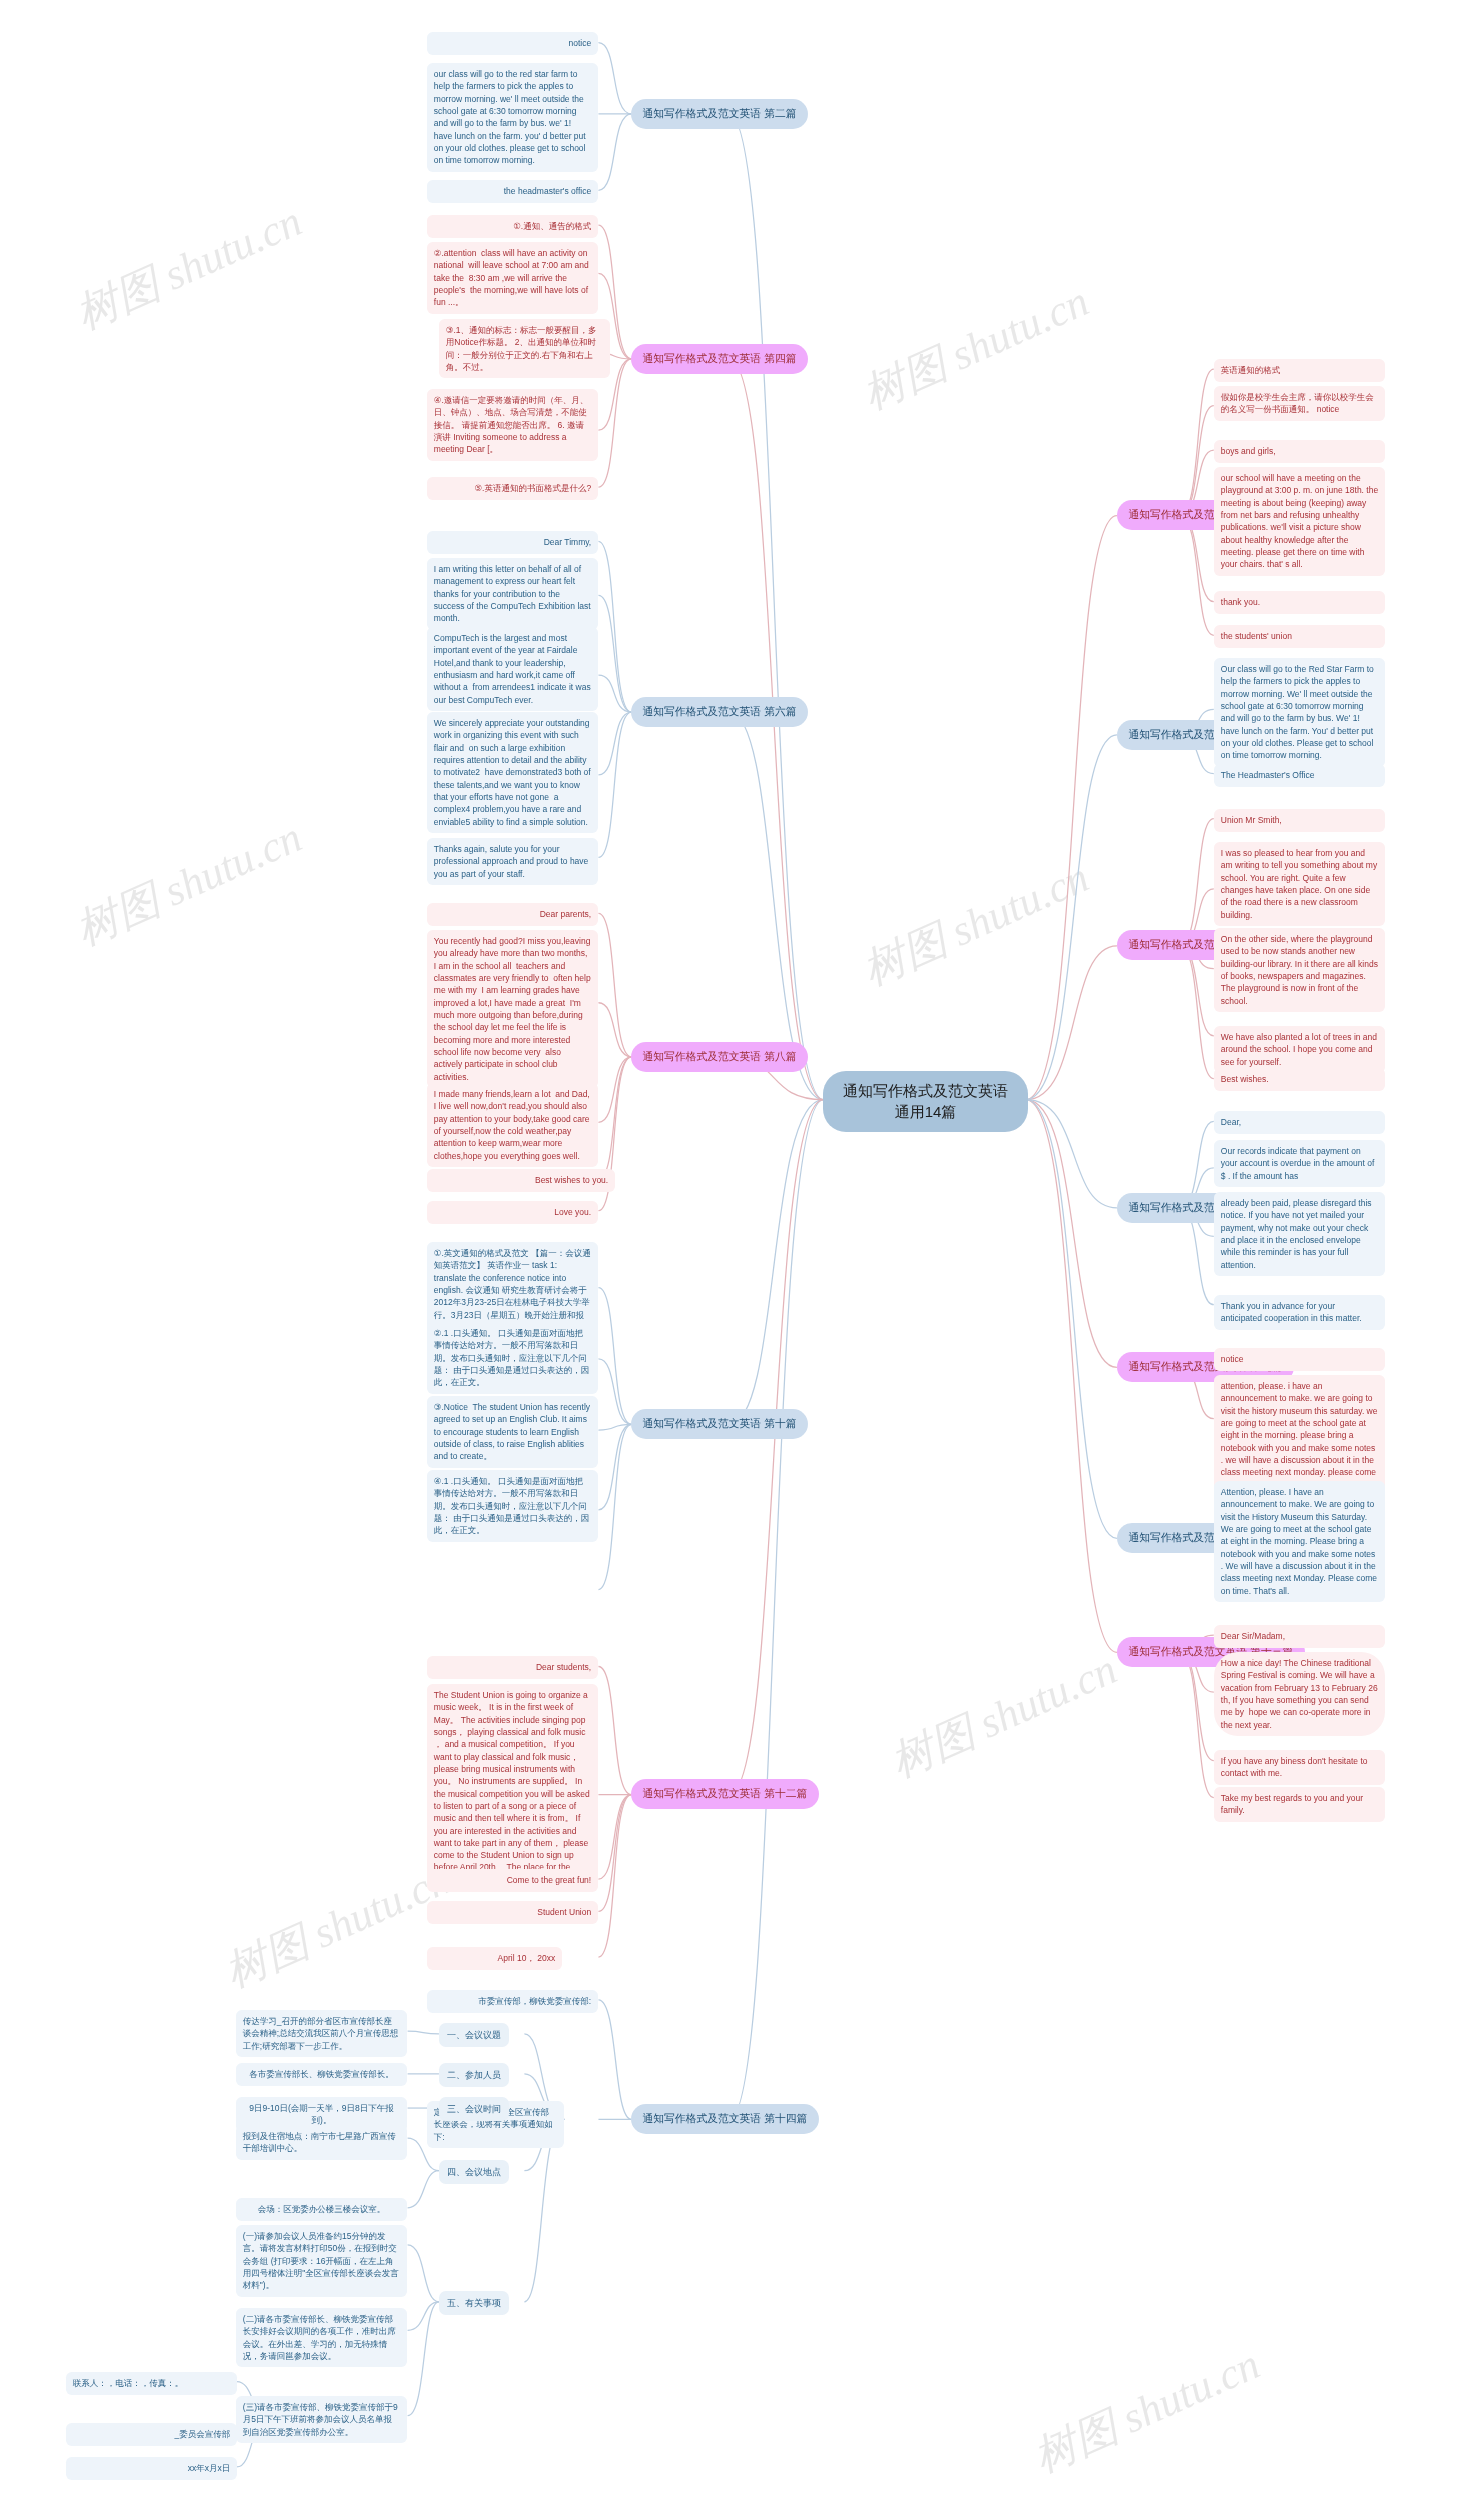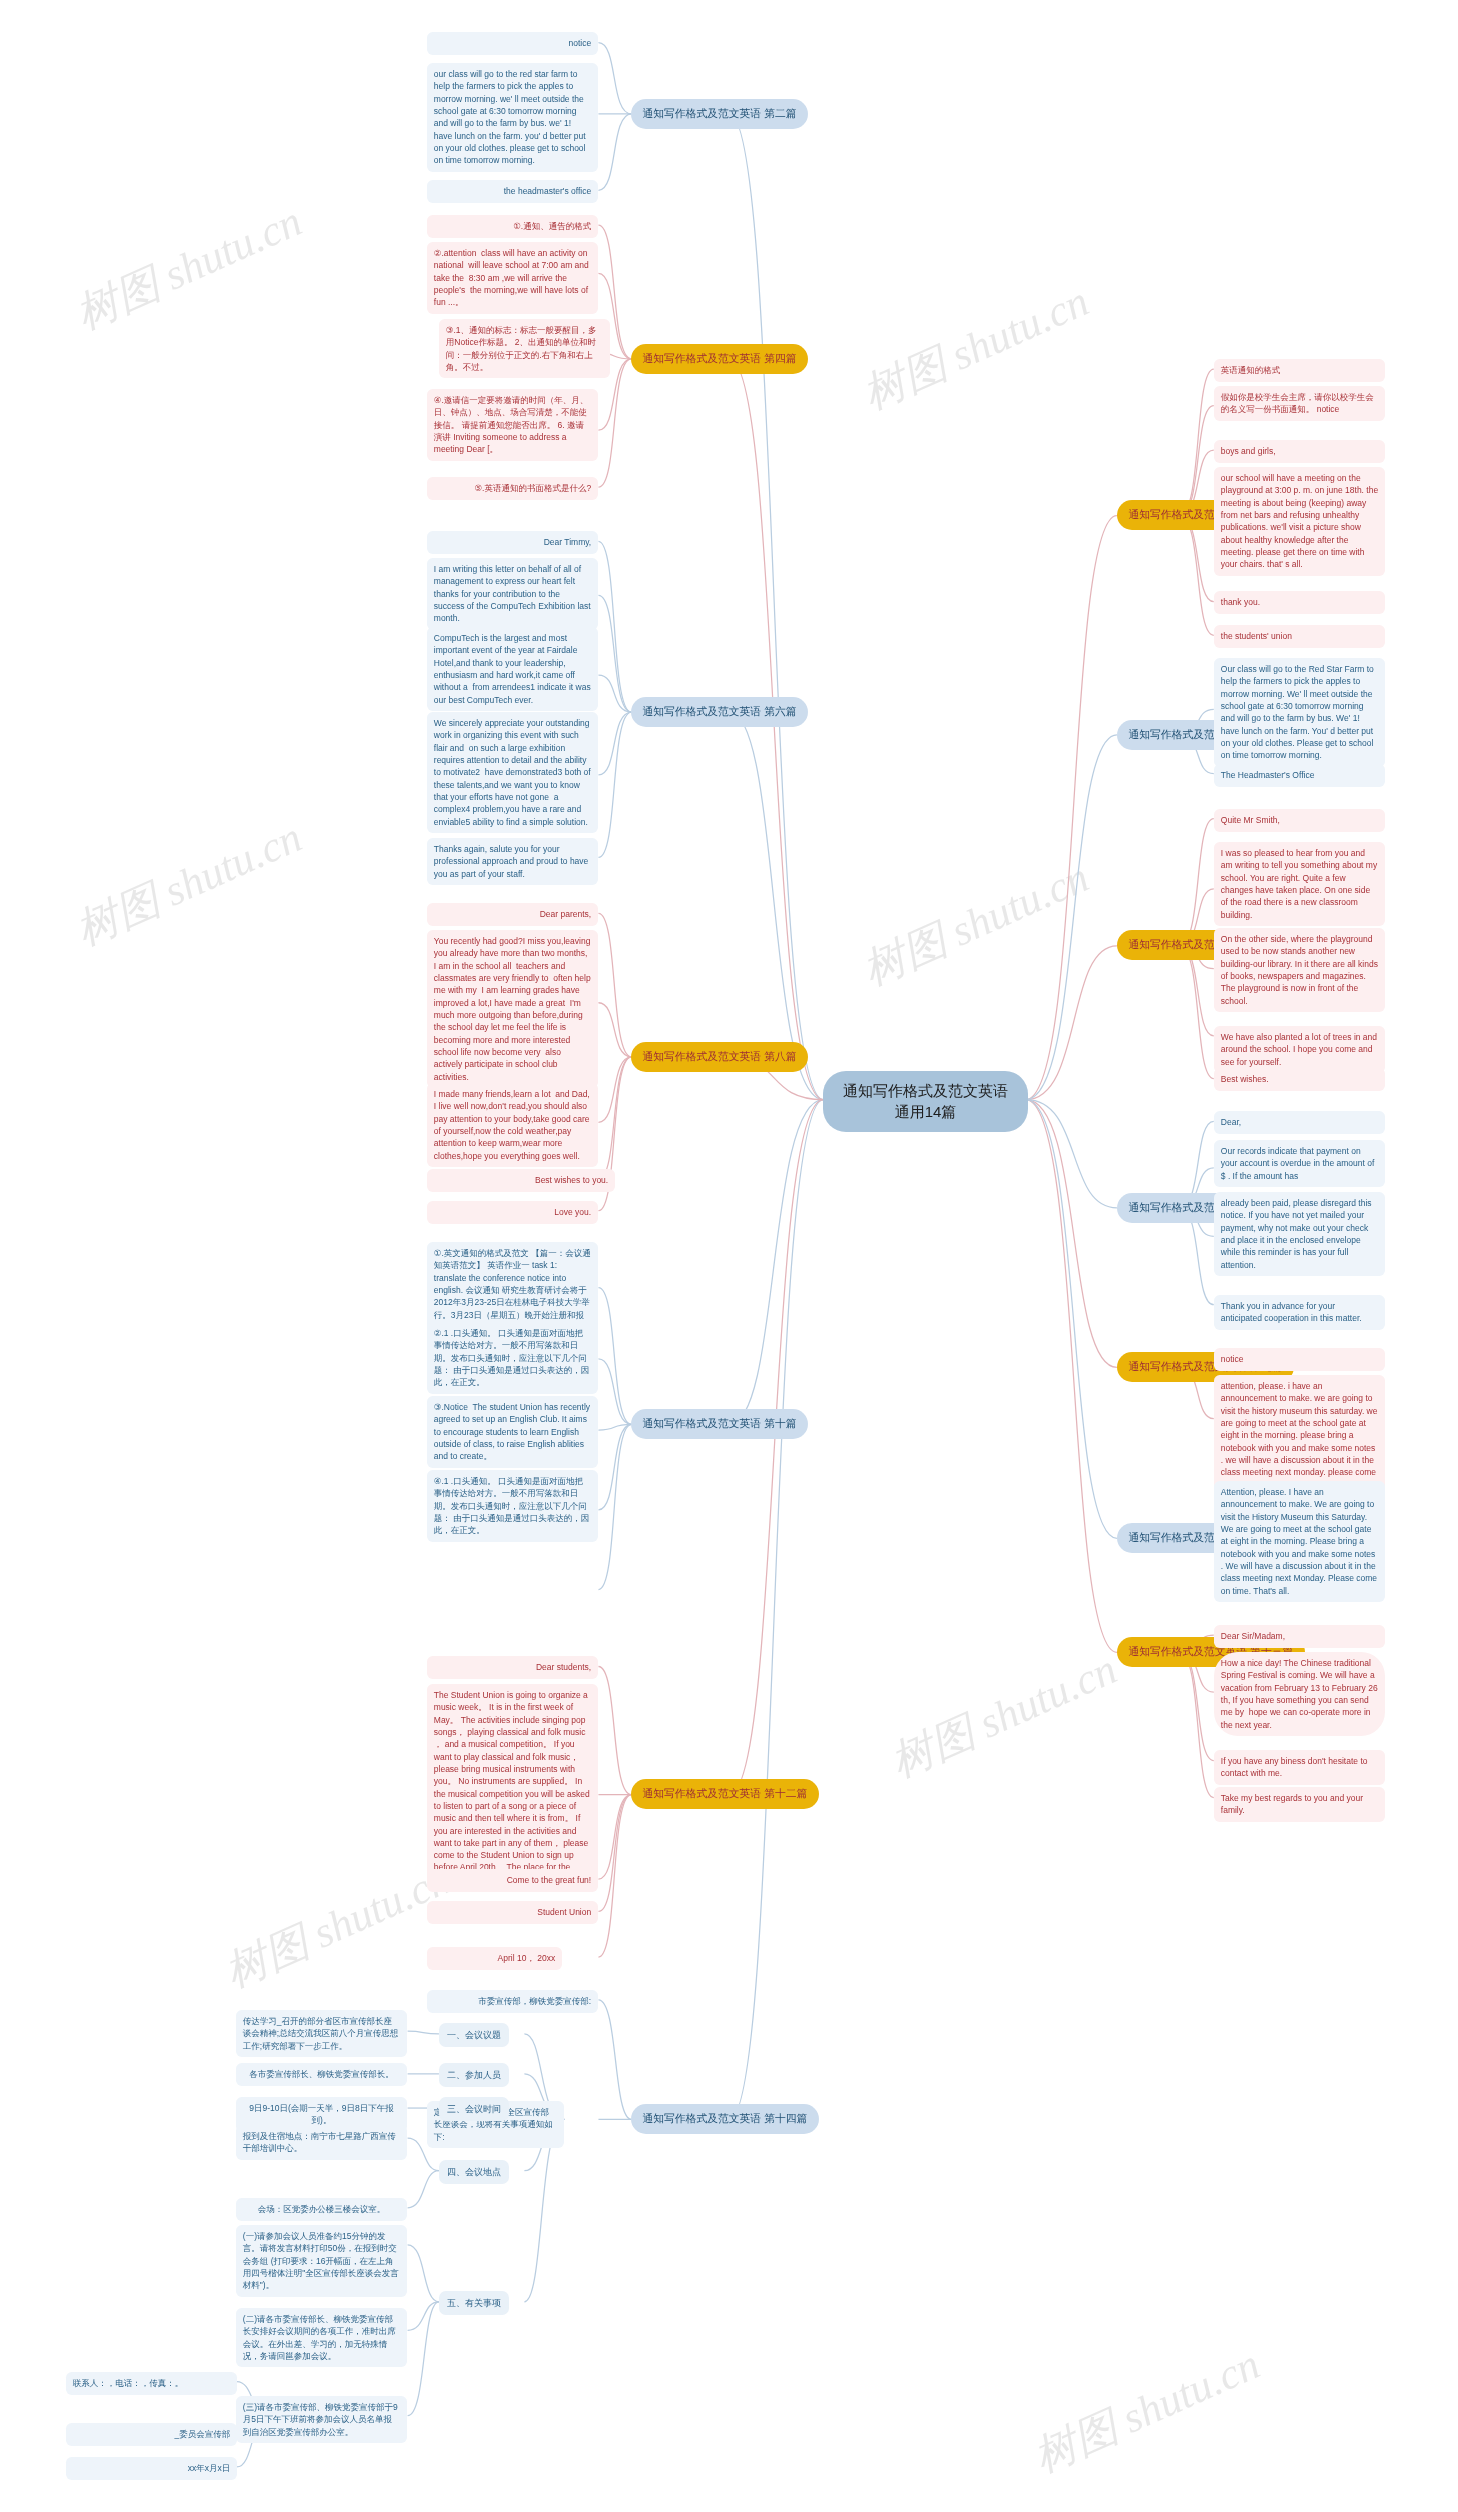--- a/index.html
+++ b/index.html
@@ -41,21 +41,21 @@
   }
   
   .branch {
     border-radius: 15px;
     font-size: 10.8px;
     padding: 7.4px 11.4px;
     text-align: center;
     white-space: nowrap;
   }
   .branch.blue { background: #ccdced; color: #1f4f73; }
-  .branch.pink { background: #eab308; color: #9c2d35; }
+  .branch.pink { background: #f0abfc; color: #9c2d35; }
   
   .leaf {
     font-size: 8.5px;
     border-radius: 5.7px;
     padding: 5.1px 6.8px;
   }
   .leaf.blue { background: #eef4fa; color: #2b6187; }
   .leaf.pink { background: #fdeff0; color: #a93238; }
   .leaf.ra { text-align: right; }
   .leaf.ctr { text-align: center; }
@@ -245,21 +245,21 @@
   <div class="node leaf pink" style="left:1214px; top:440px; width:171px;">boys and girls,</div>
   <div class="node leaf pink" style="left:1214px; top:467px; width:171px;">our school will have a meeting on the playground at 3:00 p. m. on june 18th. the meeting is about being (keeping) away from net bars and refusing unhealthy publications. we'll visit a picture show about healthy knowledge after the meeting. please get there on time with your chairs. that' s all.</div>
   <div class="node leaf pink" style="left:1214px; top:591px; width:171px;">thank you.</div>
   <div class="node leaf pink" style="left:1214px; top:625px; width:171px;">the students' union</div>
 
   <div class="node branch blue" style="left:1117px; top:720px;">通知写作格式及范文英语 第三篇</div>
   <div class="node leaf blue" style="left:1214px; top:658px; width:171px;">Our class will go to the Red Star Farm to help the farmers to pick the apples to morrow morning. We' ll meet outside the school gate at 6:30 tomorrow morning and will go to the farm by bus. We' 1! have lunch on the farm. You' d better put on your old clothes. Please get to school on time tomorrow morning.</div>
   <div class="node leaf blue" style="left:1214px; top:764px; width:171px;">The Headmaster's Office</div>
 
   <div class="node branch pink" style="left:1117px; top:930px;">通知写作格式及范文英语 第五篇</div>
-  <div class="node leaf pink" style="left:1214px; top:809px; width:171px;">Quite Mr Smith,</div>
+  <div class="node leaf pink" style="left:1214px; top:809px; width:171px;">Union Mr Smith,</div>
   <div class="node leaf pink" style="left:1214px; top:842px; width:171px;">I was so pleased to hear from you and am writing to tell you something about my school. You are right. Quite a few changes have taken place. On one side of the road there is a new classroom building.</div>
   <div class="node leaf pink" style="left:1214px; top:928px; width:171px;">On the other side, where the playground used to be now stands another new building-our library. In it there are all kinds of books, newspapers and magazines. The playground is now in front of the school.</div>
   <div class="node leaf pink" style="left:1214px; top:1026px; width:171px;">We have also planted a lot of trees in and around the school. I hope you come and see for yourself.</div>
   <div class="node leaf pink" style="left:1214px; top:1068px; width:171px;">Best wishes.</div>
 
   <div class="node branch blue" style="left:1117px; top:1193px;">通知写作格式及范文英语 第七篇</div>
   <div class="node leaf blue" style="left:1214px; top:1111px; width:171px;">Dear,</div>
   <div class="node leaf blue" style="left:1214px; top:1140px; width:171px;">Our records indicate that payment on your account is overdue in the amount of  $ . If the amount has</div>
   <div class="node leaf blue" style="left:1214px; top:1192px; width:171px;">already been paid, please disregard this notice. If you have not yet mailed your payment, why not make out your check and place it in the enclosed envelope while this reminder is has your full attention.</div>
   <div class="node leaf blue" style="left:1214px; top:1295px; width:171px;">Thank you in advance for your anticipated cooperation in this matter.</div>

